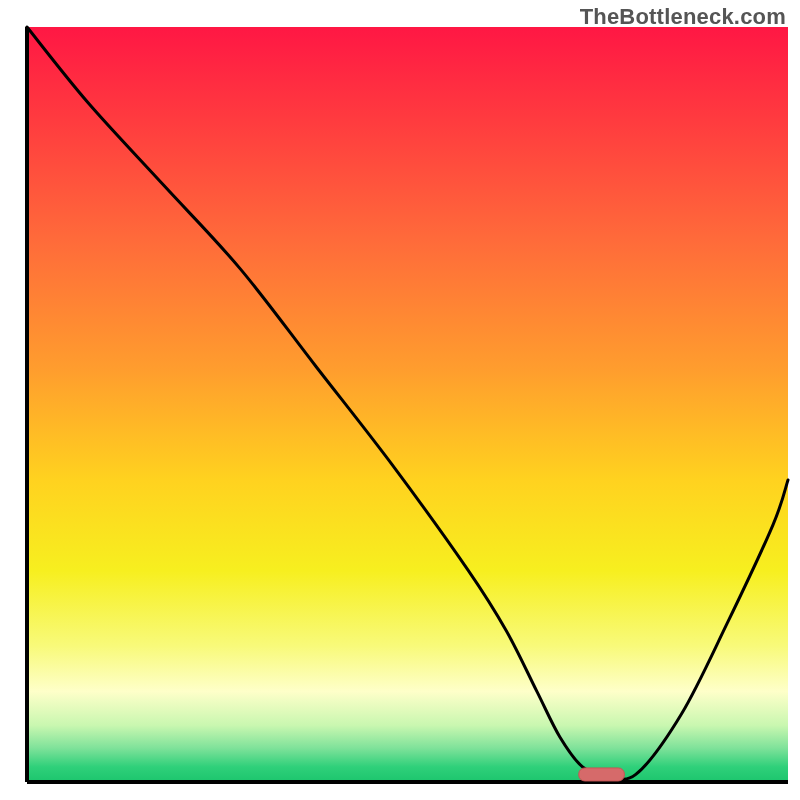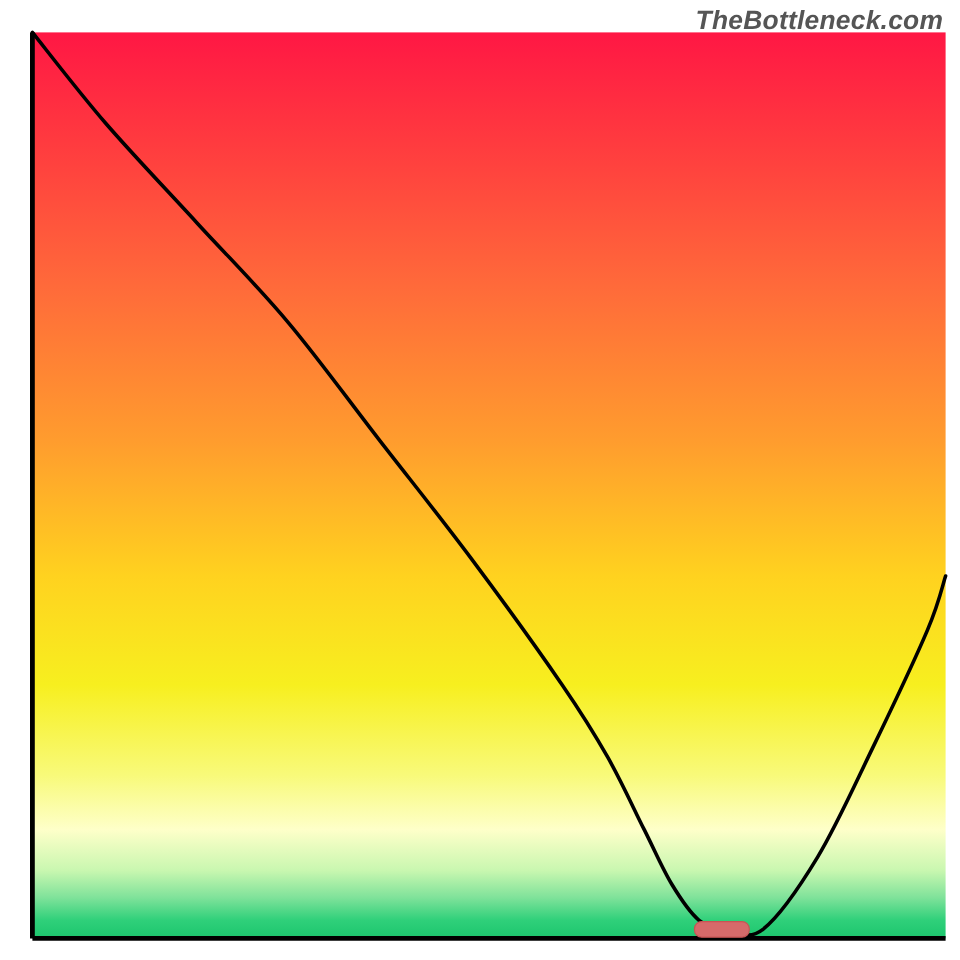--- a/index.html
+++ b/index.html
@@ -18,21 +18,20 @@
   }
   .watermark {
     position: absolute;
     top: 4px;
     right: 14px;
     font-size: 22px;
     font-weight: 600;
     color: #555555;
     letter-spacing: 0.2px;
     z-index: 50;
-    font-style: italic;
   }
   svg.plot {
     position: absolute;
     left: 0;
     top: 0;
     width: 800px;
     height: 800px;
     z-index: 10;
   }
 </style>

